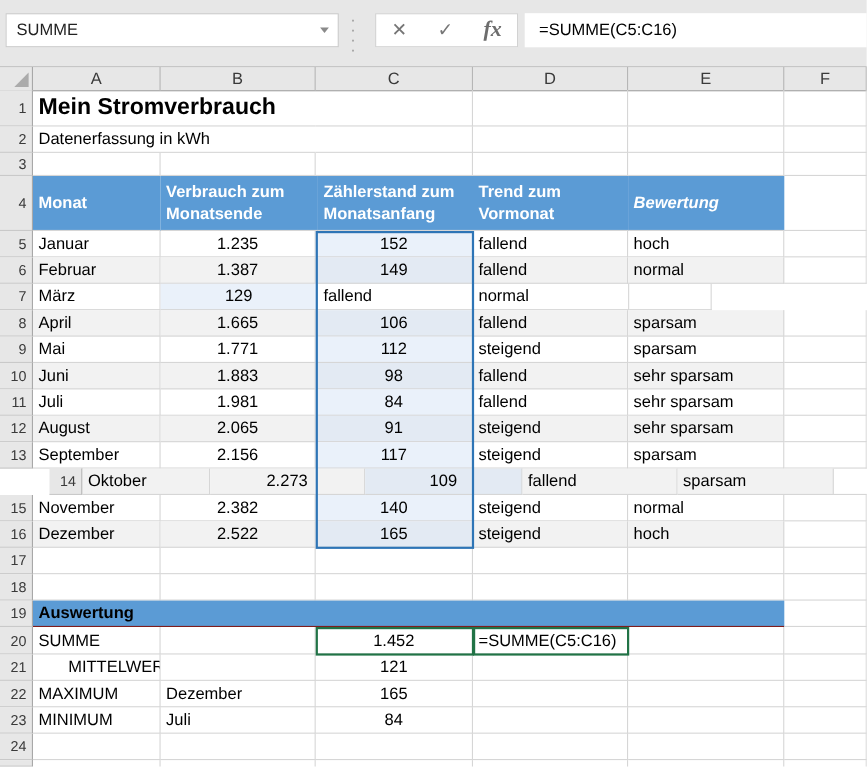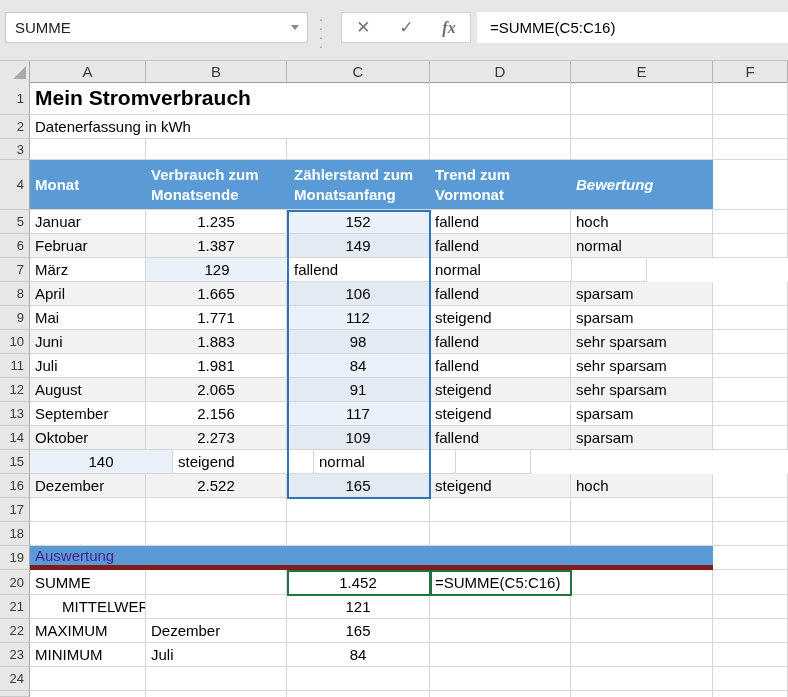--- a/index.html
+++ b/index.html
@@ -25,21 +25,21 @@
   .dots { position:absolute; left:316px; top:14px; width:10px; height:28px;
           color:#9a9a9a; font-size:15px; line-height:9px; text-align:center; }
   .dots span { display:block; }
   .fxgroup {
     position:absolute; left:341px; top:12px; width:130px; height:31px;
     background:#fff; border:1px solid #D2D2D2; display:flex; align-items:center;
     justify-content:space-around;
   }
   .fxgroup .ic { color:#767676; font-size:17px; line-height:1; }
   .fxgroup .fx { font-family:"Liberation Serif", serif; font-style:italic; font-weight:bold;
-                 font-size:16px; color:#6d6d6d; }
+                 font-size:20px; color:#6d6d6d; }
   .fbar {
     position:absolute; left:477px; top:12px; width:311px; height:31px;
     background:#fff; display:flex; align-items:center;
     font-size:15px; color:#000; padding-left:13px;
   }
 
   
   .colhead { position:absolute; left:0; top:60px; width:788px; height:22px; display:flex;
              background:#E7E7E7; border-top:1px solid #C6C6C6; }
   .corner { width:30px; height:22px; border-right:1px solid #A8A8A8; border-bottom:1px solid #9F9F9F;
@@ -65,22 +65,22 @@
   .selw   { background:#EAF1FA; }   
   .selb   { background:#E3EAF3; }   
   .noR { border-right:none; } .noB { border-bottom:none; }
 
   .titlecell { font-size:21px; font-weight:bold; color:#000; padding-left:5px; }
   .subcell   { font-size:15px; padding-left:5px; }
 
   .th { background:#5B9BD5; color:#fff; font-weight:bold; font-size:15px;
         border-right:none; border-bottom:1px solid #D6D6D6;
         white-space:pre-line; line-height:1.32; padding-left:5px; align-items:center; }
-  .banner { background:#5B9BD5; color:#4c1d95; font-weight:normal; font-size:15px;
-            border-right:none; border-bottom:5px solid #7f1d1d; padding-left:5px; }
+  .banner { background:#5B9BD5; color:#000000; font-weight:bold; font-size:15px;
+            border-right:none; border-bottom:1px solid #7f1d1d; padding-left:5px; }
 
   
   .ov { position:absolute; pointer-events:none; }
   .sel-range  { left:287px; top:210px; width:144px; height:289px; border:2px solid #2E75B6; }
   .green-c20  { left:287px; top:570px; width:144px; height:26px; border:2px solid #217346; }
   .green-d20  { left:430px; top:570px; width:142px; height:26px; border:2px solid #217346; }
 </style>
 </head>
 <body>
 
@@ -228,31 +228,33 @@
     </div>
     <div class="row" style="height: 24px;">
       <div class="rn">13</div>
       <div class="c left" style="width: 116px;">September</div>
       <div class="c center" style="width: 141px;">2.156</div>
       <div class="c center selw" style="width: 143px;">117</div>
       <div class="c left" style="width: 141px;">steigend</div>
       <div class="c left" style="width: 142px;">sparsam</div>
       <div class="c left" style="width: 75px;"></div>
     </div>
-    <div class="row" style="height: 24px;">
+    <div class="row" style="height: 24px; margin-left: 45px;">
       <div class="rn">14</div>
       <div class="c left band" style="width: 116px;">Oktober</div>
       <div class="c center band" style="width: 141px;">2.273</div>
       <div class="c center selb" style="width: 143px;">109</div>
       <div class="c left band" style="width: 141px;">fallend</div>
       <div class="c left band" style="width: 142px;">sparsam</div>
       <div class="c left" style="width: 75px;"></div>
     </div>
     <div class="row" style="height: 24px;">
       <div class="rn">15</div>
+      <div class="c left" style="width: 116px;">November</div>
+      <div class="c center" style="width: 141px;">2.382</div>
       <div class="c center selw" style="width: 143px;">140</div>
       <div class="c left" style="width: 141px;">steigend</div>
       <div class="c left" style="width: 142px;">normal</div>
       <div class="c left" style="width: 75px;"></div>
     </div>
     <div class="row" style="height: 24px;">
       <div class="rn">16</div>
       <div class="c left band" style="width: 116px;">Dezember</div>
       <div class="c center band" style="width: 141px;">2.522</div>
       <div class="c center selb" style="width: 143px;">165</div>

